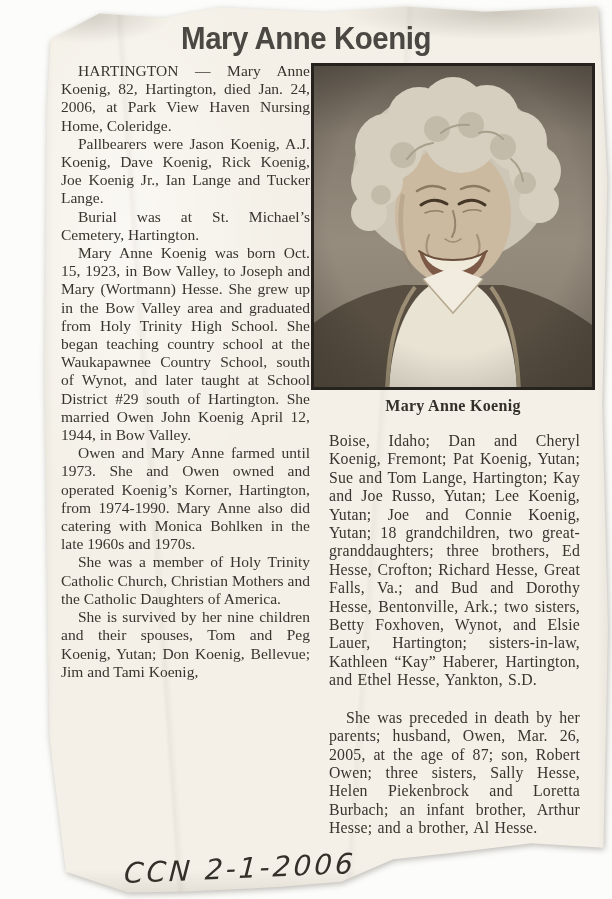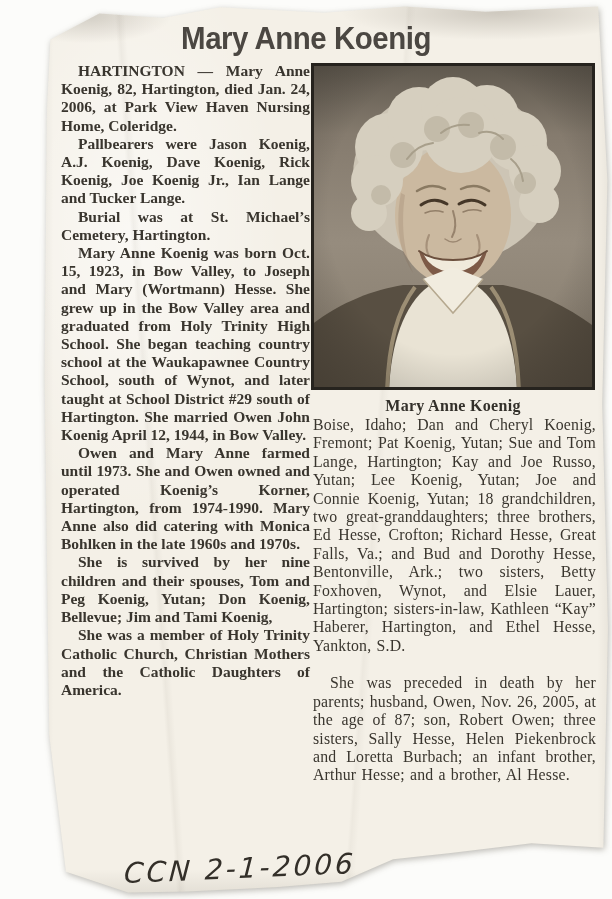--- a/index.html
+++ b/index.html
@@ -33,36 +33,36 @@
   .headline{
     position:absolute;left:105px;top:20px;width:330px;margin:0;
     text-align:center;
     font-family:"Liberation Sans","DejaVu Sans",sans-serif;
     font-size:31px;line-height:34px;font-weight:700;letter-spacing:-.5px;
     color:#4b4742;transform:scaleX(.95);
   }
   .col-left{
     position:absolute;left:25px;top:60px;width:249px;
     font-size:15.5px;line-height:18.2px;color:#39352e;
-    text-align:justify;hyphens:auto;font-weight:bold;-webkit-hyphens:auto;
+    text-align:justify;hyphens:auto;-webkit-hyphens:auto;
   }
   .col-left p{margin:0;text-indent:17px;}
   .photo-fig{position:absolute;left:275px;top:61px;width:284px;margin:0;}
   .photo-fig svg{display:block;}
   .photo-fig figcaption{
     margin-top:7px;text-align:center;
     font-size:16px;font-weight:700;color:#33302a;letter-spacing:.3px;
   }
   .col-right{
     position:absolute;left:277px;top:414px;width:283px;
     font-size:15.8px;line-height:18.4px;color:#39352e;
     text-align:justify;letter-spacing:.2px;word-spacing:1px;
     hyphens:auto;-webkit-hyphens:auto;
   }
-  .col-right p{margin:0;}
+  .col-right p{margin:16px;}
   .col-right p.indent{text-indent:17px;margin-top:19px;}
   .handwriting{
     position:absolute;left:88px;top:850px;z-index:5;
     font-family:"DejaVu Sans",sans-serif;font-style:italic;
     font-size:28px;letter-spacing:3px;color:#332f29;
     transform:rotate(-2.5deg) skewX(-6deg);
     white-space:nowrap;
   }
 </style>
 </head>
@@ -72,22 +72,22 @@
   <div class="paper">
 
     <h1 class="headline">Mary Anne Koenig</h1>
 
     <div class="col-left">
       <p>HARTINGTON — Mary Anne Koenig, 82, Hartington, died Jan. 24, 2006, at Park View Haven Nursing Home, Coleridge.</p>
       <p>Pallbearers were Jason Koenig, A.J. Koenig, Dave Koenig, Rick Koenig, Joe Koenig Jr., Ian Lange and Tucker Lange.</p>
       <p>Burial was at St. Michael’s Cemetery, Hartington.</p>
       <p>Mary Anne Koenig was born Oct. 15, 1923, in Bow Valley, to Joseph and Mary (Wortmann) Hesse.  She grew up in the Bow Valley area and graduated from Holy Trinity High School.  She began teaching country school at the Waukapawnee Country School, south of Wynot, and later taught at School District #29 south of Hartington.  She married Owen John Koenig April 12, 1944, in Bow Valley.</p>
       <p>Owen and Mary Anne farmed until 1973.  She and Owen owned and operated Koenig’s Korner, Hartington, from 1974-1990. Mary Anne also did catering with Monica Bohlken in the late 1960s and 1970s.</p>
+      <p>She was a member of Holy Trinity Catholic Church, Christian Mothers and the Catholic Daughters of America.</p>
       <p>She is survived by her nine children and their spouses, Tom and Peg Koenig, Yutan; Don Koenig, Bellevue; Jim and Tami Koenig,</p>
-      <p>She was a member of Holy Trinity Catholic Church, Christian Mothers and the Catholic Daughters of America.</p>
     </div>
 
     <figure class="photo-fig">
       <svg width="284" height="327" viewBox="0 0 284 327">
         <defs>
           <linearGradient id="pbg" x1="0" y1="0" x2="0" y2="1">
             <stop offset="0" stop-color="#5e574d"></stop>
             <stop offset="0.22" stop-color="#857b6e"></stop>
             <stop offset="0.55" stop-color="#968c7e"></stop>
             <stop offset="1" stop-color="#857b6c"></stop>
@@ -156,19 +156,19 @@
         <path d="M112,216 L142,250 L172,216 L142,204 Z" fill="#f1ecdf"></path>
         <path d="M112,216 L142,250 L172,216" stroke="#b5a88f" stroke-width="1.5" fill="none"></path>
         <rect x="0" y="0" width="284" height="327" fill="url(#pvig)"></rect>
         <rect x="1.5" y="1.5" width="281" height="324" fill="none" stroke="#26231e" stroke-width="3"></rect>
       </svg>
       <figcaption>Mary Anne Koenig</figcaption>
     </figure>
 
     <div class="col-right">
       <p class="cont">Boise, Idaho; Dan and Cheryl Koenig, Fremont; Pat Koenig, Yutan;  Sue and Tom Lange, Hartington;  Kay and Joe Russo, Yutan; Lee Koenig, Yutan; Joe and Connie Koenig, Yutan; 18 grandchildren, two great-granddaughters; three brothers, Ed Hesse, Crofton; Richard Hesse, Great Falls, Va.; and Bud and Dorothy Hesse, Bentonville, Ark.; two sisters, Betty Foxhoven, Wynot, and Elsie Lauer, Hartington; sisters-in-law, Kathleen “Kay” Haberer, Hartington, and Ethel Hesse, Yankton, S.D.</p>
-      <p class="indent">She was preceded in death by her parents; husband, Owen, Nov. 26, 2005, at the age of 87; son, Robert Owen; three sisters, Sally Hesse, Helen Piekenbrock and Loretta Burbach; an infant brother, Arthur Hesse; and a brother, Al Hesse.</p>
+      <p class="indent">She was preceded in death by her parents; husband, Owen, Mar. 26, 2005, at the age of 87; son, Robert Owen; three sisters, Sally Hesse, Helen Piekenbrock and Loretta Burbach; an infant brother, Arthur Hesse; and a brother, Al Hesse.</p>
     </div>
 
     <div class="handwriting">CCN 2-1-2006</div>
 
   </div>
 </div>
 
 </body></html>

